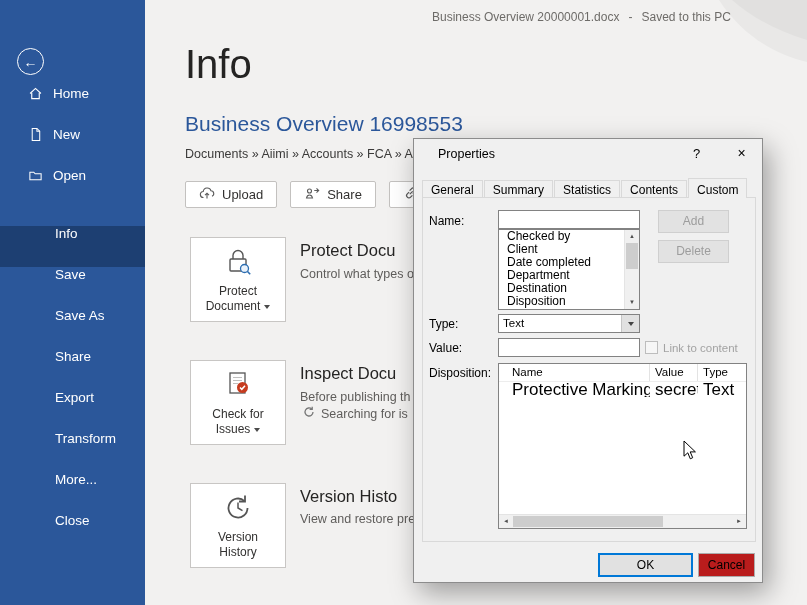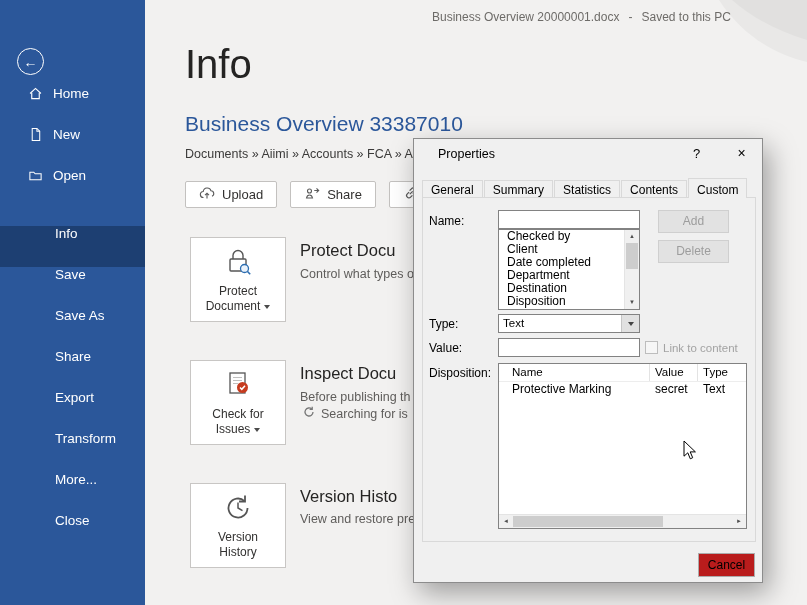--- a/index.html
+++ b/index.html
@@ -64,21 +64,21 @@
   .combo-caret{width:0;height:0;border-left:3.5px solid transparent;border-right:3.5px solid transparent;border-top:4px solid #444}
   .chk-row{position:absolute;left:222px;top:143px;display:flex;align-items:center;gap:5px;color:#a3a3a3;font-size:11.5px;white-space:nowrap}
   .chk-box{width:13px;height:13px;background:#f6f6f6;border:1px solid #bdbdbd;flex:none}
   .ptable{position:absolute;left:75px;top:165px;width:249px;height:166px;background:#fff;border:1px solid #828282}
   .thead{display:flex;height:18px;font-size:11.5px;border-bottom:1px solid #ededed}
   .th,.td{white-space:nowrap;overflow:hidden}
   .th{border-right:1px solid #e3e3e3;line-height:17px}
   .c-name{width:151px;padding-left:13px}
   .c-val{width:48px;padding-left:5px}
   .c-type{flex:1;padding-left:5px;border-right:none}
-  .trow{display:flex;height:15px;font-size:12px;line-height:15px}
+  .trow{display:flex;height:15px;font-size:17px;line-height:15px}
   .hscroll{position:absolute;left:0;right:0;bottom:0;height:14px;background:#f0f0f0;border-top:1px solid #e4e4e4}
   .hs-arrow{position:absolute;top:0;bottom:0;width:14px;text-align:center;font-size:6px;color:#4e4e4e;line-height:13px}
   .hs-left{left:0}.hs-right{right:0}
   .hs-thumb{position:absolute;left:14px;top:1px;bottom:1px;width:150px;background:#cdcdcd}
   .okbtn{position:absolute;left:184px;top:414px;width:95px;height:24px;background:#e1e1e1;border:2px solid #0078d7;font-size:12px;text-align:center;line-height:20px}
   .cancelbtn{position:absolute;left:284px;top:414px;width:57px;height:24px;background:#b91c1c;border:1px solid #acacac;font-size:12px;text-align:center;line-height:22px}
   .cursor{position:absolute;left:683px;top:440px;z-index:10;pointer-events:none}
 </style>
 </head>
 <body>
@@ -153,21 +153,21 @@
       <path d="M175 0v40C148 32 120 18 100 0z" fill="#e1e0df"></path>
     </svg>
 
     <div class="titlebar-text">
       <span>Business Overview 20000001.docx</span>
       <span>-</span>
       <span>Saved to this PC</span>
     </div>
 
     <h1 class="page-title">Info</h1>
-    <h2 class="doc-title">Business Overview 33387010</h2>
+    <h2 class="doc-title">Business Overview 16998553</h2>
     <div class="breadcrumb">Documents » Aiimi » Accounts » FCA » Al</div>
 
     <div class="actions">
       <button class="action-btn">
         <span>
           <svg viewBox="0 0 16 16" width="16" height="16">
               <path d="M4.5 12.5a3 3 0 0 1-.3-6A4 4 0 0 1 12 5.8a2.8 2.8 0 0 1 1 5.4" fill="none" stroke="#5a5a5a" stroke-width="1.1"></path>
               <path d="M8 13.5V8.3M6 10.2 8 8.2l2 2" fill="none" stroke="#5a5a5a" stroke-width="1.1"></path>
             </svg>
         </span>
@@ -309,20 +309,21 @@
           <div class="td c-type">Text</div>
         </div>
         <div class="hscroll">
           <div class="hs-arrow hs-left">◄</div>
           <div class="hs-thumb"></div>
           <div class="hs-arrow hs-right">►</div>
         </div>
       </div>
     </div>
 
+    <div class="okbtn">OK</div>
     <div class="cancelbtn">Cancel</div>
   </div>
 
   <div class="cursor">
     <svg width="14" height="21" viewBox="0 0 14 21">
         <path d="M1 1v15.2l3.8-3.4 2.5 6 2.4-1.1-2.5-5.8h5.2z" fill="#fff" stroke="#000" stroke-width="1"></path>
       </svg>
   </div>
 
 </div>

